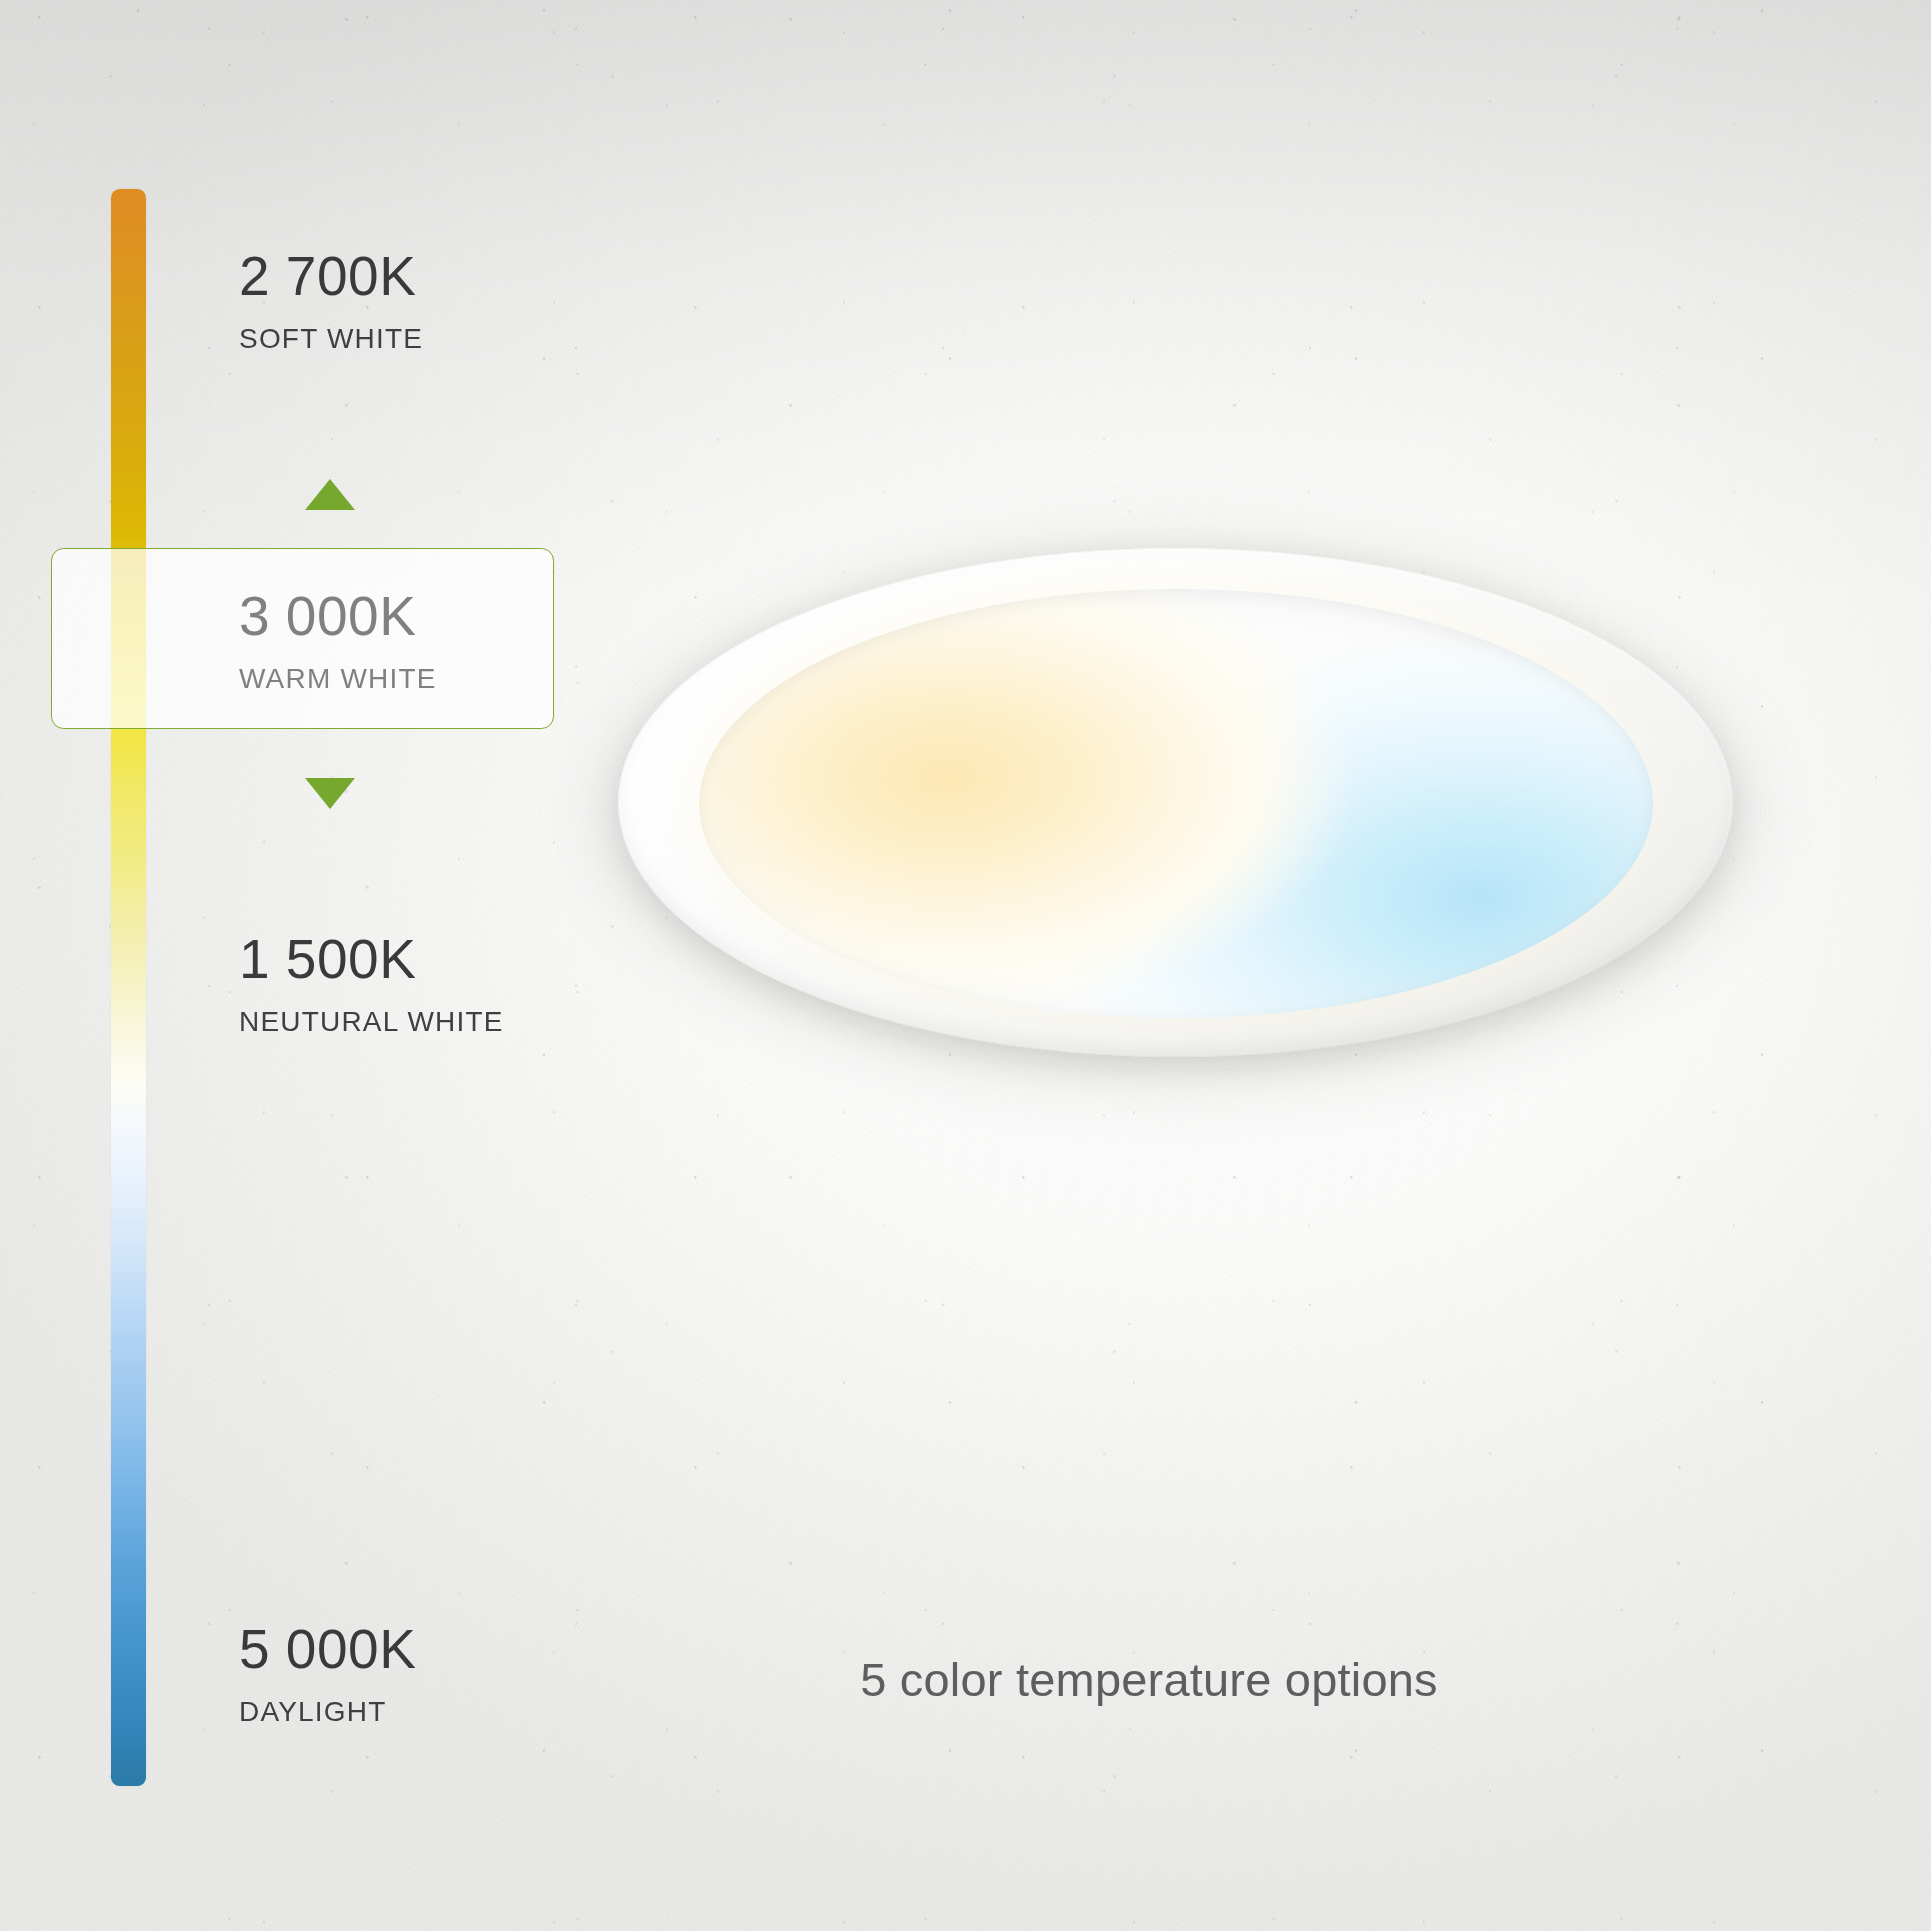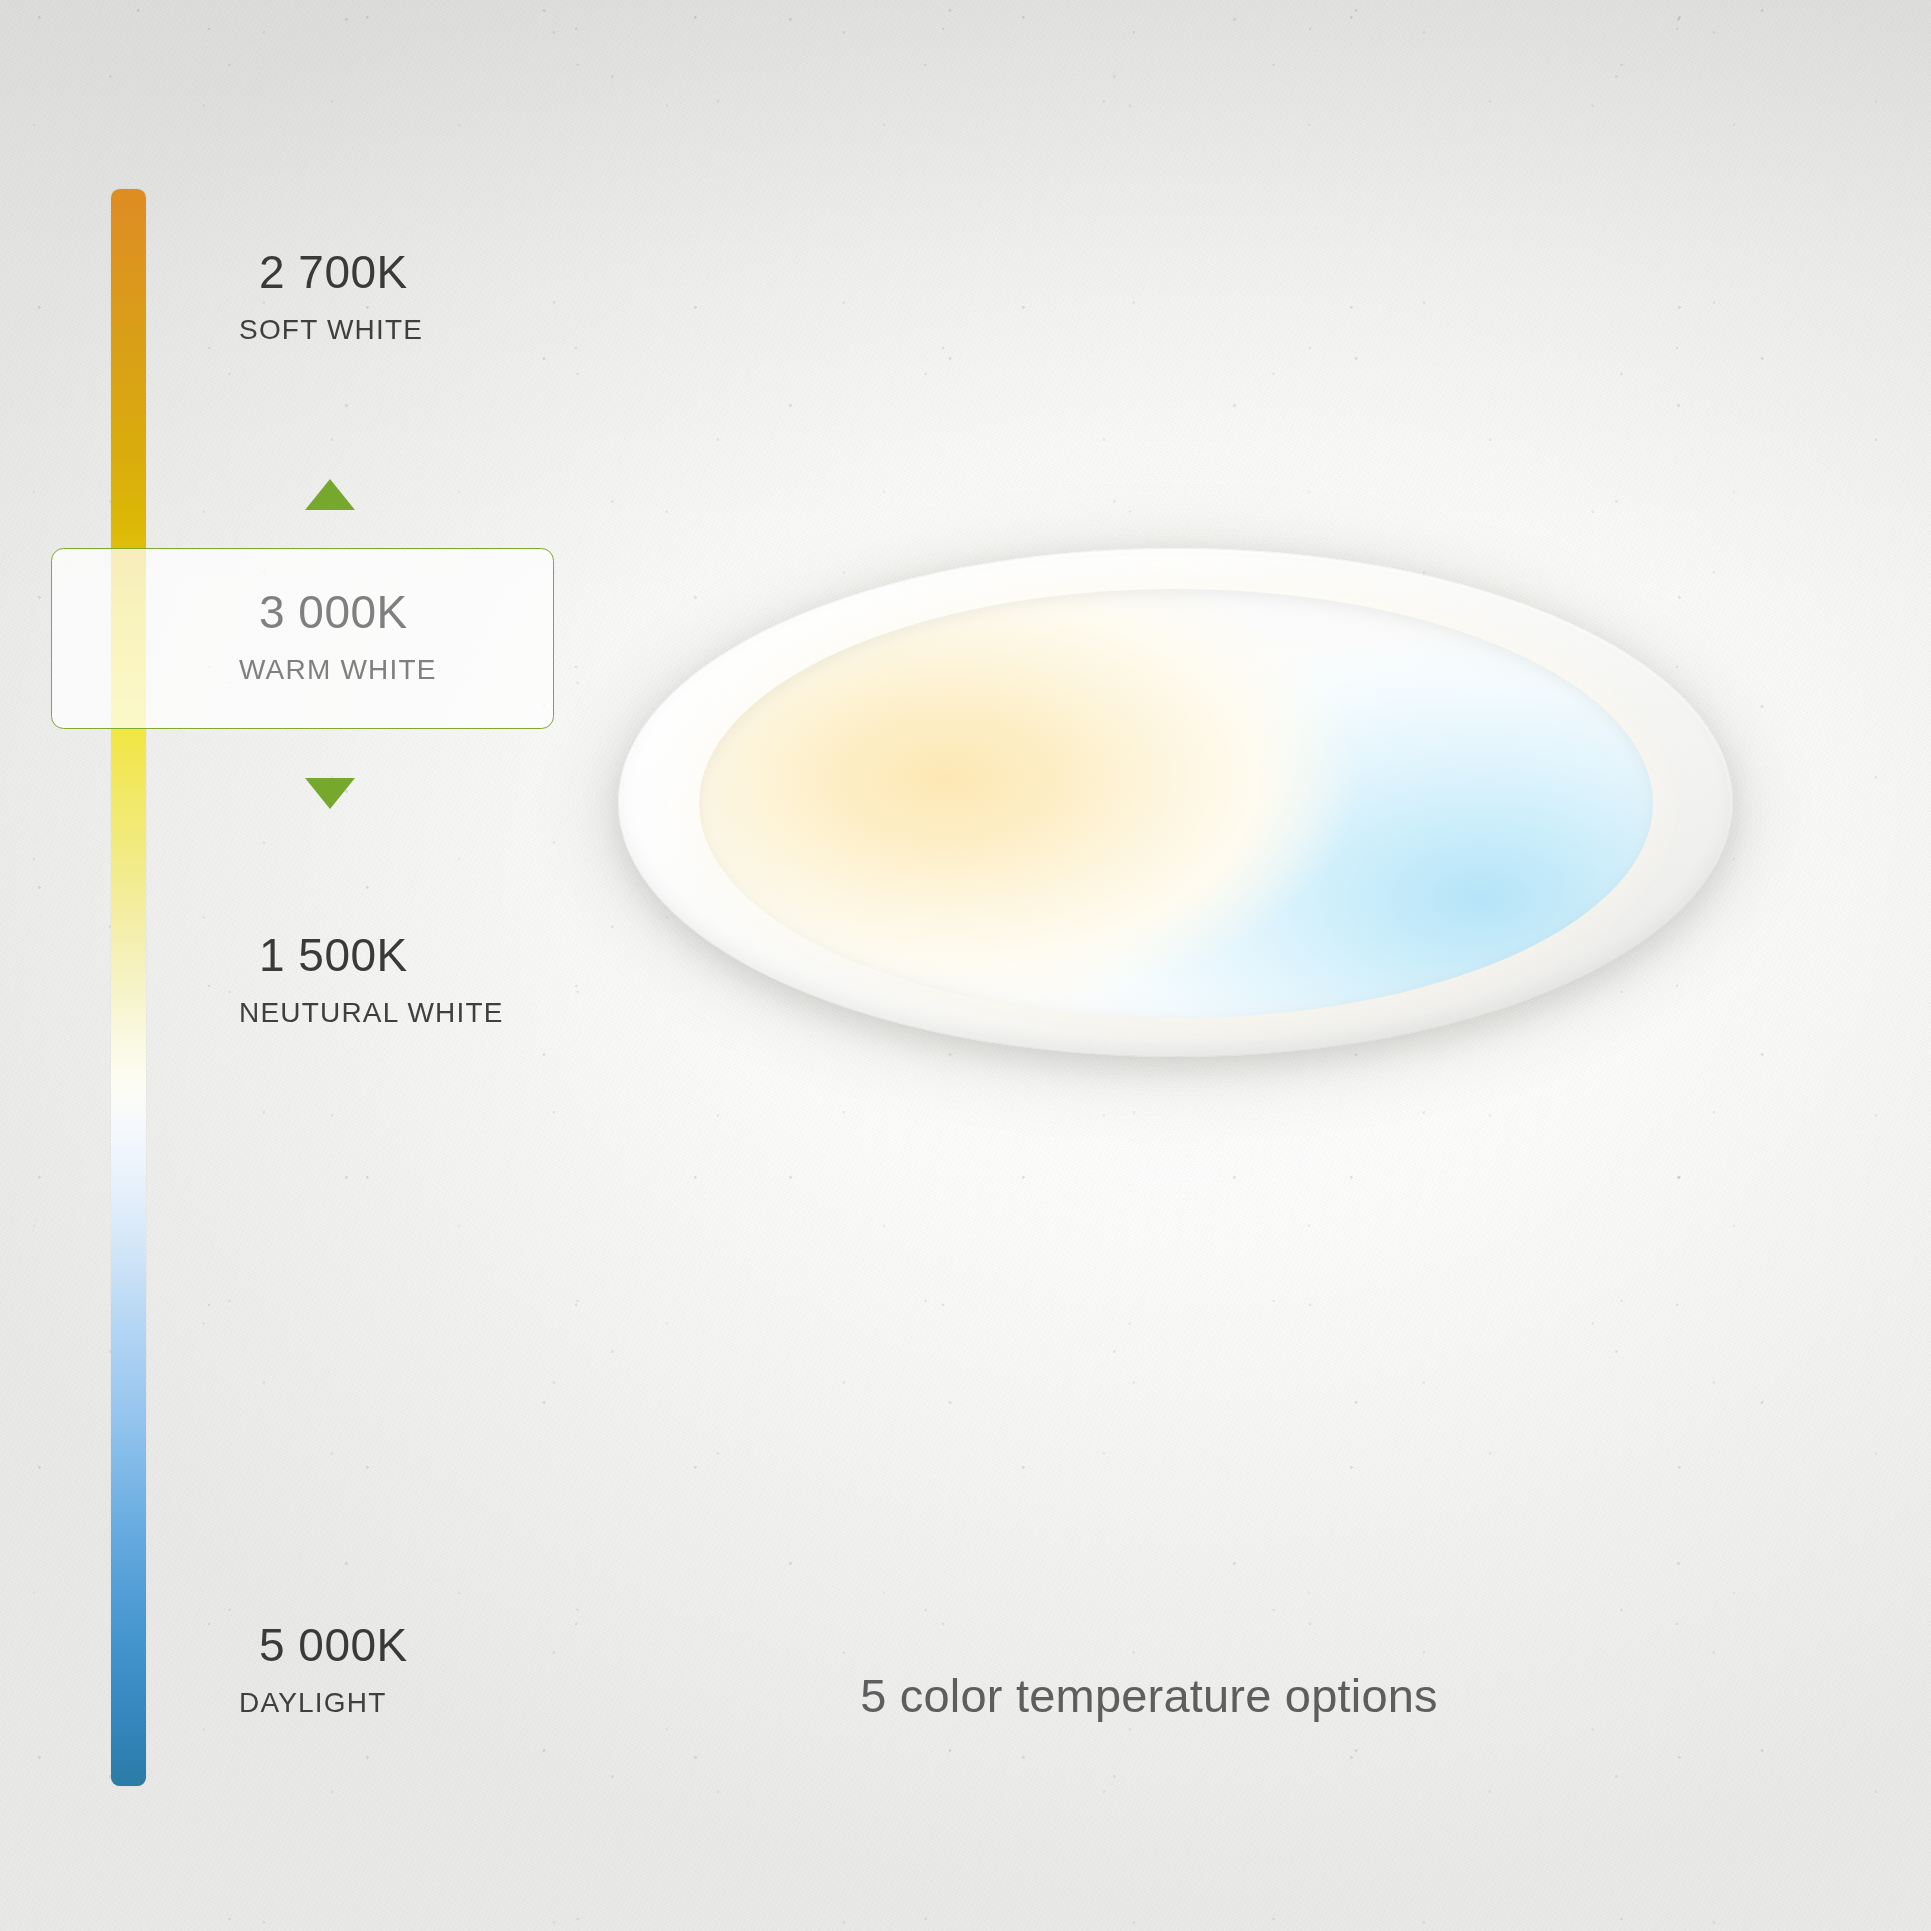--- a/index.html
+++ b/index.html
@@ -96,22 +96,22 @@
   }
   .arrow-down{
     left:305px;top:778px;
     border-left:25px solid transparent;border-right:25px solid transparent;
     border-top:31px solid #76a82e;
   }
 
   
   .cct-label{position:absolute;left:239px;}
   .cct-k{
-    font-size:46px;font-weight:400;color:#3a3a3a;
-    letter-spacing:0.5px;line-height:1;white-space:nowrap;margin-left:20px;
+    font-size:55px;font-weight:400;color:#3a3a3a;
+    letter-spacing:0.5px;line-height:1;white-space:nowrap;
   }
   .cct-name{
     font-size:28px;font-weight:400;color:#3f3f3f;
     letter-spacing:1.2px;line-height:1;margin-top:21px;white-space:nowrap;
   }
   .cct-label.is-selected .cct-k{color:#808080;}
   .cct-label.is-selected .cct-name{color:#808080;}
 
   
   .fixture{
@@ -159,21 +159,21 @@
   }
 
   
   .caption{
     position:absolute;left:734px;top:1610px;width:830px;text-align:center;
   }
   .caption-title{
     font-size:81px;font-weight:700;color:#76a82e;line-height:1;letter-spacing:0.5px;
   }
   .caption-sub{
-    font-size:47px;font-weight:400;color:#5e5e5e;line-height:1;margin-top:62px;
+    font-size:47px;font-weight:400;color:#5e5e5e;line-height:1;margin-top:46px;
     letter-spacing:0.2px;white-space:nowrap;
   }
 </style>
 </head>
 <body>
 
 <div id="stage">
 
   <div class="speckle"></div>
   <div class="grain"></div>

